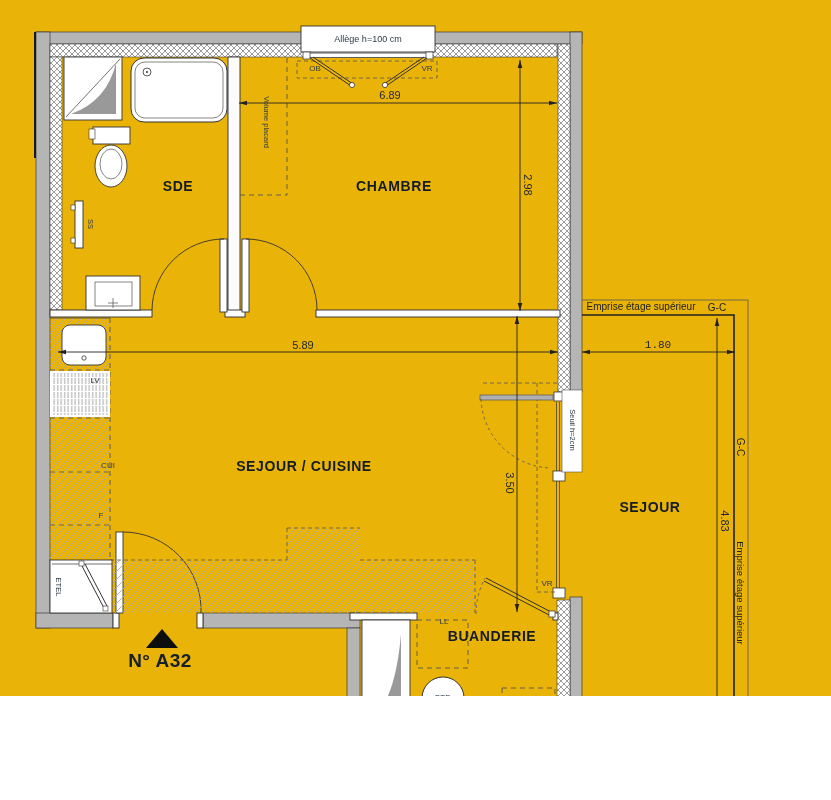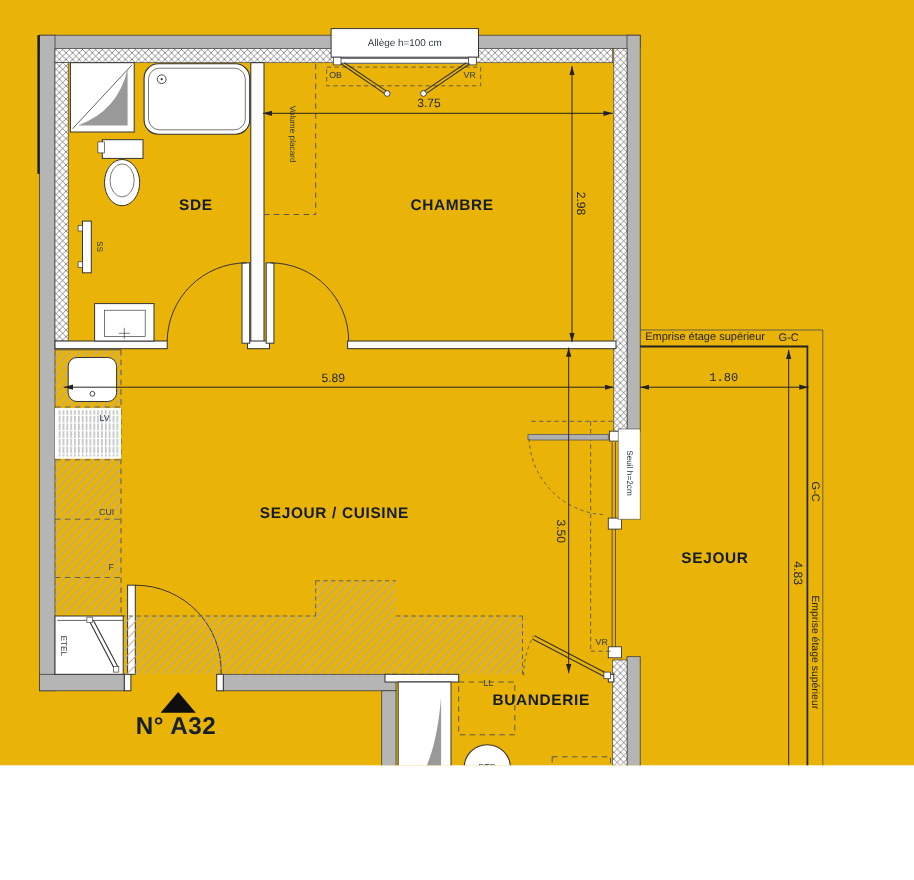--- a/index.html
+++ b/index.html
@@ -8,21 +8,21 @@
   #plan-svg{position:absolute;left:0;top:0;}
   .lbl{position:absolute;transform:translate(-50%,-50%);white-space:nowrap;
        color:#2c3a47;font-size:8px;line-height:1;}
   .rot{transform:translate(-50%,-50%) rotate(90deg);}
   .room{font-weight:bold;font-size:14px;color:#111c26;letter-spacing:.6px;}
   .dim{font-size:11px;color:#1c2530;}
   .dimr{font-size:11px;color:#1c2530;transform:translate(-50%,-50%) rotate(90deg);}
   .tiny{font-size:7.5px;}
   .small9{font-size:9px;}
   .small10{font-size:10px;color:#222;}
-  .unit{font-weight:bold;font-size:22px;color:#16202b;letter-spacing:.5px;}
+  .unit{font-weight:bold;font-size:19px;color:#16202b;letter-spacing:.5px;}
 </style>
 </head>
 <body>
 
 <div id="stage">
 
 <svg id="plan-svg" width="831" height="800" viewBox="0 0 831 800">
   <defs>
     <pattern id="pX" width="6" height="6" patternUnits="userSpaceOnUse">
       <path d="M0,0 L6,6 M6,0 L0,6" stroke="#4a4a4a" stroke-width="0.55" fill="none"></path>
@@ -184,47 +184,47 @@
     <path d="M58,352 H558" marker-start="url(#mA)" marker-end="url(#mA)"></path>
     <path d="M517,316 V612" marker-start="url(#mA)" marker-end="url(#mA)"></path>
     <path d="M582,352 H735" marker-start="url(#mA)" marker-end="url(#mA)"></path>
     <path d="M717,318 V723" marker-start="url(#mA)" marker-end="url(#mA)"></path>
   </g>
 
   <polygon points="146,648 178,648 162,629" fill="#0e0e0e"></polygon>
 </svg>
 
 <div class="lbl small9" style="left:368px;top:39px;">Allège h=100 cm</div>
-<div class="lbl" style="left:305px;top:69px;">OB</div>
+<div class="lbl" style="left:315px;top:69px;">OB</div>
 <div class="lbl" style="left:427px;top:69px;">VR</div>
 
-<div class="lbl dim" style="left:390px;top:95px;">3.75</div>
+<div class="lbl dim" style="left:390px;top:95px;">6.89</div>
 <div class="lbl dimr" style="left:527px;top:185px;">2.98</div>
 <div class="lbl dim" style="left:303px;top:345px;text-align:right;">5.89</div>
 <div class="lbl dimr" style="left:509px;top:483px;">3.50</div>
 <div class="lbl dim" style="left:658px;top:345px;font-family:Liberation Mono, monospace;">1.80</div>
 <div class="lbl dimr" style="left:724px;top:521px;">4.83</div>
 
 <div class="lbl room" style="left:178px;top:186px;">SDE</div>
-<div class="lbl room" style="left:411px;top:186px;">CHAMBRE</div>
+<div class="lbl room" style="left:394px;top:186px;">CHAMBRE</div>
 <div class="lbl room" style="left:304px;top:466px;">SEJOUR / CUISINE</div>
 <div class="lbl room" style="left:650px;top:507px;">SEJOUR</div>
 <div class="lbl room" style="left:492px;top:636px;">BUANDERIE</div>
 
 <div class="lbl rot tiny" style="left:266px;top:122px;">Volume placard</div>
 <div class="lbl rot tiny" style="left:572px;top:430px;">Seuil h=2cm</div>
 <div class="lbl" style="left:547px;top:584px;">VR</div>
 
 <div class="lbl small10" style="left:641px;top:307px;">Emprise étage supérieur</div>
 <div class="lbl small10" style="left:717px;top:308px;">G-C</div>
 <div class="lbl rot small10" style="left:740px;top:447px;">G-C</div>
 <div class="lbl rot" style="left:740px;top:593px;font-size:9.5px;color:#222;">Emprise étage supérieur</div>
 
 <div class="lbl" style="left:95px;top:381px;">LV</div>
-<div class="lbl" style="left:97px;top:466px;">CUI</div>
+<div class="lbl" style="left:108px;top:466px;">CUI</div>
 <div class="lbl" style="left:101px;top:516px;">F</div>
 <div class="lbl rot tiny" style="left:90px;top:224px;">SS</div>
 <div class="lbl rot tiny" style="left:58px;top:587px;">ETEL</div>
 <div class="lbl" style="left:444px;top:622px;">LL</div>
 <div class="lbl" style="left:443px;top:698px;">BTD</div>
 <div class="lbl rot" style="left:528px;top:710px;font-size:9.5px;">CH</div>
 
 <div class="lbl unit" style="left:160px;top:660px;">N° A32</div>
 
 </div>

